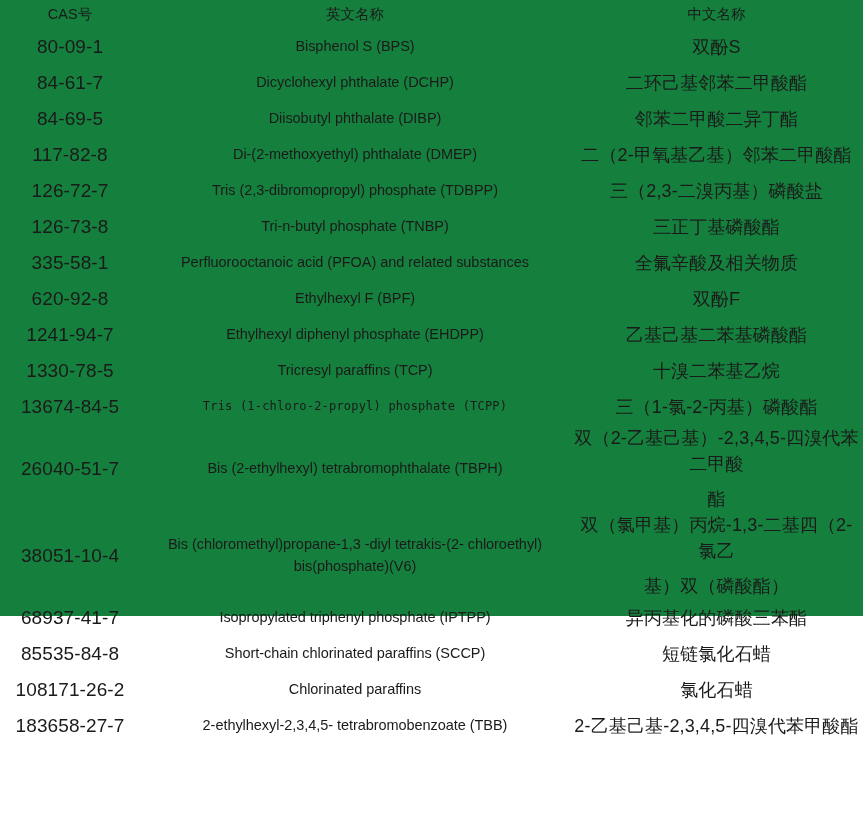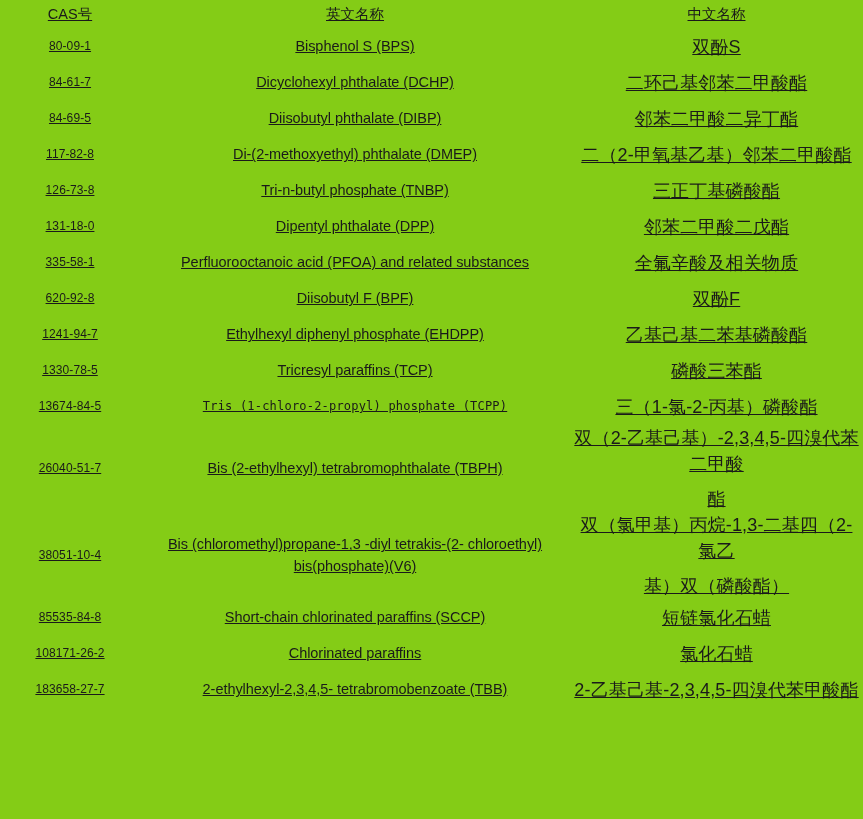--- a/index.html
+++ b/index.html
@@ -11,25 +11,24 @@
   body {
     width: 863px;
     height: 819px;
     font-family: "Liberation Sans", "DejaVu Sans", sans-serif;
     color: #1a1a1a;
     overflow: hidden;
   }
 
   .sheet {
     width: 863px;
-    height: 819px;
+    height: 616px;
     position: relative;
-    background: #84cc16;
+    background: #15803d;
     box-sizing: border-box;
-    text-decoration: underline;
   }
 
   table.cas-table {
     width: 863px;
     border-collapse: collapse;
     table-layout: fixed;
     border: 0;
   }
 
   table.cas-table col.c-cas   { width: 140px; }
@@ -51,21 +50,21 @@
   tbody td {
     text-align: center;
     vertical-align: middle;
     padding: 0 2px;
     border: 0;
     height: 36px;
     line-height: 1.45;
   }
 
   td.cas {
-    font-size: 12px;
+    font-size: 19px;
     letter-spacing: 0.1px;
   }
 
   td.en {
     font-size: 14.5px;
     letter-spacing: -0.05px;
     text-align: center;
   }
 
   td.zh {
@@ -129,55 +128,55 @@
         <td class="zh">邻苯二甲酸二异丁酯</td>
       </tr>
 
 
       <tr>
         <td class="cas">117-82-8</td>
         <td class="en">Di-(2-methoxyethyl) phthalate (DMEP)</td>
         <td class="zh">二（2-甲氧基乙基）邻苯二甲酸酯</td>
       </tr>
 
+      <tr>
+        <td class="cas">126-72-7</td>
+        <td class="en">Tris (2,3-dibromopropyl) phosphate (TDBPP)</td>
+        <td class="zh">三（2,3-二溴丙基）磷酸盐</td>
+      </tr>
 
       <tr>
         <td class="cas">126-73-8</td>
         <td class="en">Tri-n-butyl phosphate (TNBP)</td>
         <td class="zh">三正丁基磷酸酯</td>
       </tr>
 
-      <tr>
-        <td class="cas">131-18-0</td>
-        <td class="en">Dipentyl phthalate (DPP)</td>
-        <td class="zh">邻苯二甲酸二戊酯</td>
-      </tr>
 
       <tr>
         <td class="cas">335-58-1</td>
         <td class="en">Perfluorooctanoic acid (PFOA) and related substances</td>
         <td class="zh">全氟辛酸及相关物质</td>
       </tr>
 
       <tr>
         <td class="cas">620-92-8</td>
-        <td class="en">Diisobutyl F (BPF)</td>
+        <td class="en">Ethylhexyl F (BPF)</td>
         <td class="zh">双酚F</td>
       </tr>
 
       <tr>
         <td class="cas">1241-94-7</td>
         <td class="en">Ethylhexyl diphenyl phosphate (EHDPP)</td>
         <td class="zh">乙基己基二苯基磷酸酯</td>
       </tr>
 
       <tr>
         <td class="cas">1330-78-5</td>
         <td class="en">Tricresyl paraffins (TCP)</td>
-        <td class="zh">磷酸三苯酯</td>
+        <td class="zh">十溴二苯基乙烷</td>
       </tr>
 
       <tr data-variant="mono">
         <td class="cas">13674-84-5</td>
         <td class="en">Tris (1-chloro-2-propyl) phosphate (TCPP)</td>
         <td class="zh">三（1-氯-2-丙基）磷酸酯</td>
       </tr>
 
       <tr data-height="tall">
         <td class="cas">26040-51-7</td>
@@ -193,20 +192,25 @@
         <td class="en">
           <span class="wrapline">Bis (chloromethyl)propane-1,3 -diyl tetrakis-(2- chloroethyl)</span>
           <span class="wrapline">bis(phosphate)(V6)</span>
         </td>
         <td class="zh">
           <span class="wrapline">双（氯甲基）丙烷-1,3-二基四（2-氯乙</span>
           <span class="wrapline">基）双（磷酸酯）</span>
         </td>
       </tr>
 
+      <tr>
+        <td class="cas">68937-41-7</td>
+        <td class="en">Isopropylated triphenyl phosphate (IPTPP)</td>
+        <td class="zh">异丙基化的磷酸三苯酯</td>
+      </tr>
 
 
       <tr>
         <td class="cas">85535-84-8</td>
         <td class="en">Short-chain chlorinated paraffins (SCCP)</td>
         <td class="zh">短链氯化石蜡</td>
       </tr>
 
       <tr>
         <td class="cas">108171-26-2</td>

